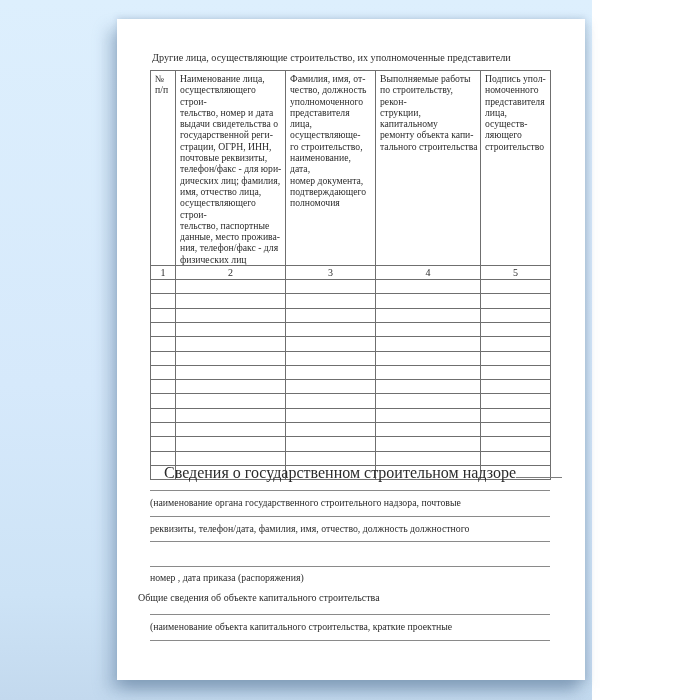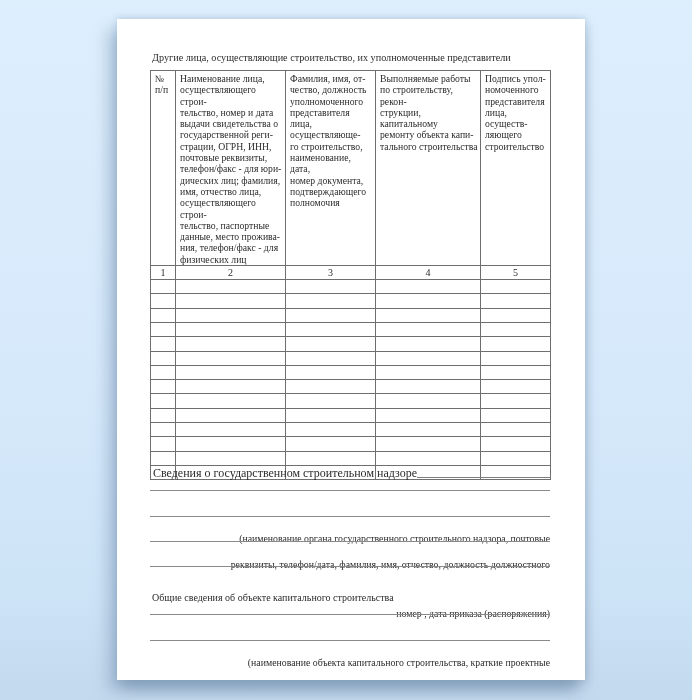--- a/index.html
+++ b/index.html
@@ -5,21 +5,21 @@
   html, body {
     margin: 0;
     padding: 0;
     width: 700px;
     height: 700px;
     overflow: hidden;
     font-family: "Liberation Serif", "DejaVu Serif", serif;
   }
   .scene {
     position: relative;
-    width: 692px;
+    width: 592px;
     height: 700px;
     background: linear-gradient(180deg, #ddeffd 0%, #d6e9fb 55%, #cde3f6 85%, #c3d9ee 100%);
   }
   .paper {
     position: absolute;
     left: 117px;
     top: 19px;
     width: 468px;
     height: 661px;
     background: #ffffff;
@@ -69,53 +69,52 @@
     font-size: 10px;
     line-height: 13px;
     padding: 0;
   }
   table.main-table tbody tr.empty-row td {
     height: 13.3px;
     padding: 0;
   }
   .fill-row {
     position: absolute;
-    left: 36px;
+    left: 47px;
     width: 398px;
     display: flex;
-    font-size: 12px;
+    font-size: 16px;
     line-height: 12px;
     white-space: nowrap;
     justify-content: center;
   }
   .fill-row .fill-line {
     flex: 1;
     border-bottom: 1px solid #7d7d7d;
     margin-bottom: 1px;
   }
   .rule {
     position: absolute;
     left: 33px;
     width: 400px;
     border-top: 1px solid #8a8a8a;
     height: 0;
   }
   .caption {
     position: absolute;
     left: 33px;
     width: 400px;
-    text-align: right;
+    text-align: left;
     font-size: 9.8px;
     line-height: 12px;
     white-space: nowrap;
-    margin-top: 36px;
   }
   .left-label {
     position: absolute;
-    left: 35px;
+    left: 21px;
     width: 400px;
     font-size: 10px;
     line-height: 12px;
     white-space: nowrap;
   }
 </style>
 </head>
 <body>
 
 <div class="scene">

